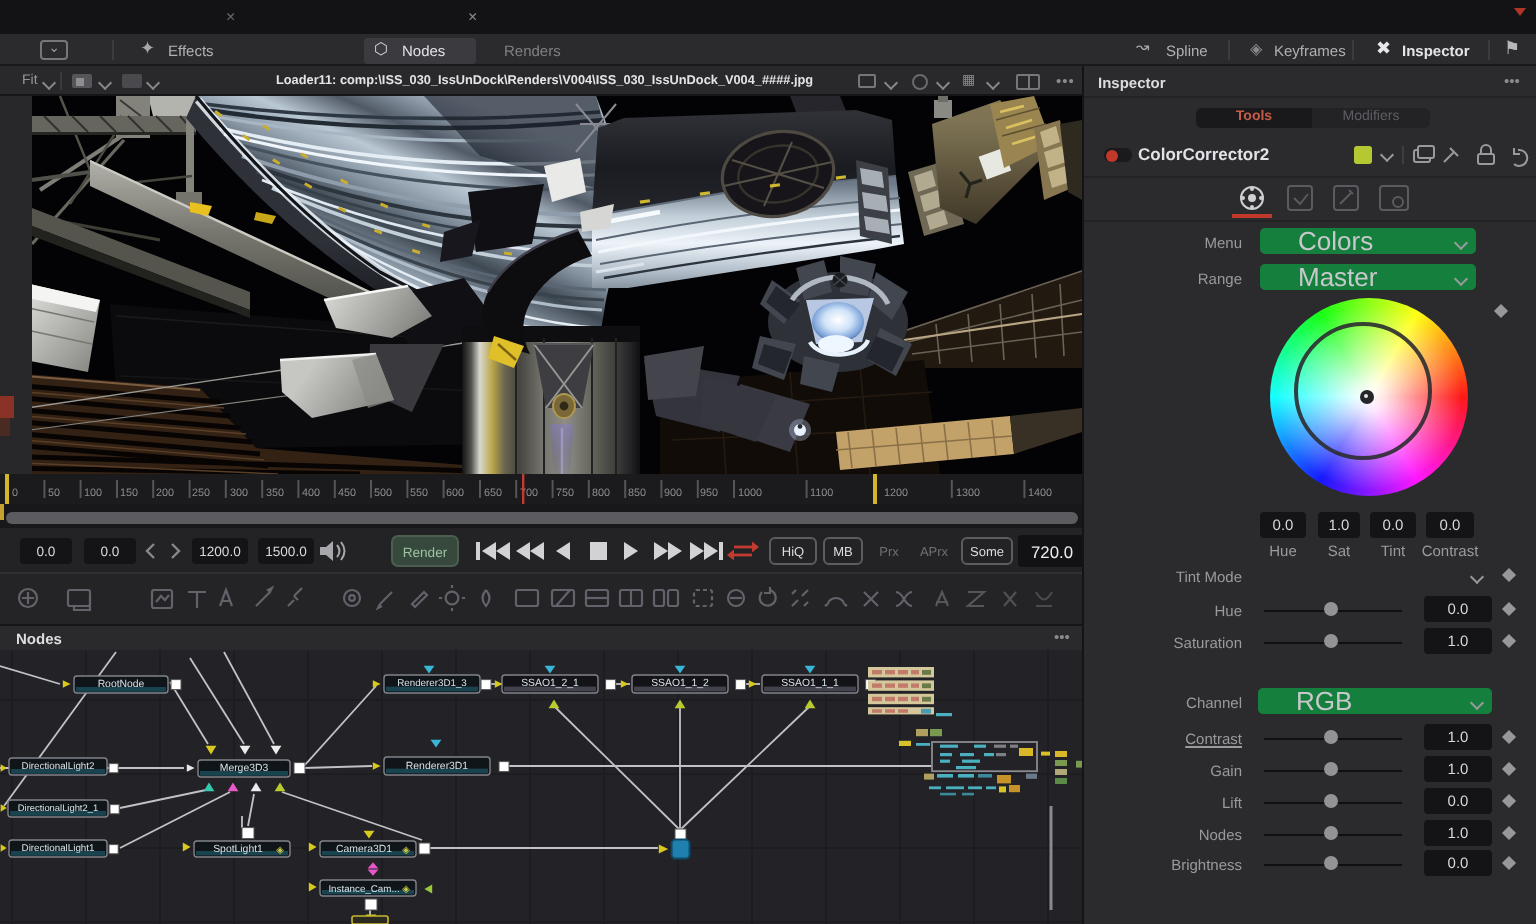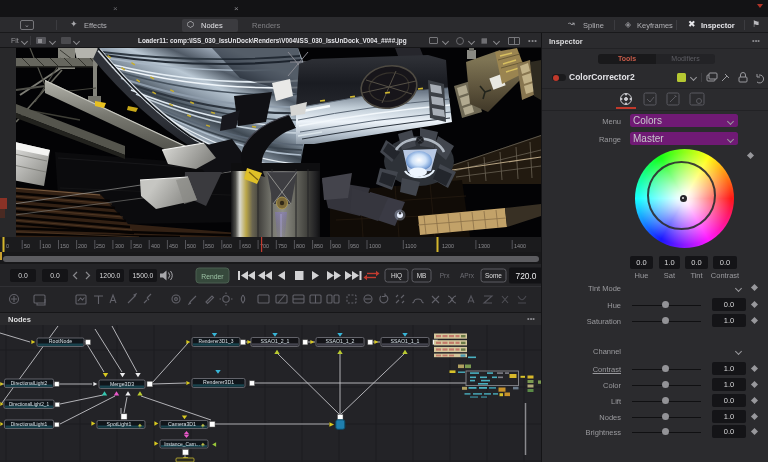--- a/index.html
+++ b/index.html
@@ -1,20 +1,20 @@
 <!DOCTYPE html>
 <html><head>
 <meta charset="utf-8">
 <style>
   * { margin:0; padding:0; box-sizing:border-box; }
   html,body { width:768px; height:462px; overflow:hidden; background:#151517; font-family:"Liberation Sans", sans-serif; }
   .abs { position:absolute; }
   #stage { position:relative; width:768px; height:462px; background:#101012; }
   .lbl { color:#9a9a9e; font-size:7.5px; }
-  .dd { height:13px; background:#701a75; border-radius:2.5px; color:#c8c8cc; font-size:10px; line-height:13px; padding-left:3px; }
+  .dd { height:13px; background:#15803d; border-radius:2.5px; color:#c8c8cc; font-size:13px; line-height:13px; padding-left:19px; }
   .chev { width:5px; height:5px; border-right:1.2px solid #9a9a9e; border-bottom:1.2px solid #9a9a9e; transform:rotate(45deg); }
   .vb { height:13px; background:#141417; border-radius:2px; color:#d8d8da; font-size:7.5px; line-height:13px; text-align:center; }
   .track { width:69px; height:1.5px; background:#101012; }
   .knob { width:7px; height:7px; background:#939397; border-radius:50%; }
   .diam { width:5px; height:5px; background:#98989c; transform:rotate(45deg); }
 </style>
 </head>
 <body>
 <div id="stage">
 
@@ -970,29 +970,30 @@
     <div class="abs vb" style="left:170px;top:265px;width:34px;">0.0</div>
     <div class="abs diam" style="left:210px;top:268.5px;"></div>
 
     <div class="abs lbl" style="left:0;top:283.5px;width:79px;text-align:right;">Saturation</div>
     <div class="abs track" style="left:90px;top:287.5px;"></div>
     <div class="abs knob" style="left:120px;top:284px;"></div>
     <div class="abs vb" style="left:170px;top:281px;width:34px;">1.0</div>
     <div class="abs diam" style="left:210px;top:284.5px;"></div>
 
     <div class="abs lbl" style="left:0;top:313.5px;width:79px;text-align:right;">Channel</div>
+    <div class="abs dd" style="left:87px;top:311px;width:117px;">RGB</div>
     <div class="abs chev" style="left:194px;top:316px;"></div>
 
     <div class="abs lbl" style="left:0;top:331.5px;width:79px;text-align:right;text-decoration:underline;">Contrast</div>
     <div class="abs track" style="left:90px;top:335.5px;"></div>
     <div class="abs knob" style="left:120px;top:332px;"></div>
     <div class="abs vb" style="left:170px;top:329px;width:34px;">1.0</div>
     <div class="abs diam" style="left:210px;top:332.5px;"></div>
 
-    <div class="abs lbl" style="left:0;top:347.5px;width:79px;text-align:right;">Color</div>
+    <div class="abs lbl" style="left:0;top:347.5px;width:79px;text-align:right;">Gain</div>
     <div class="abs track" style="left:90px;top:351.5px;"></div>
     <div class="abs knob" style="left:120px;top:348px;"></div>
     <div class="abs vb" style="left:170px;top:345px;width:34px;">1.0</div>
     <div class="abs diam" style="left:210px;top:348.5px;"></div>
 
     <div class="abs lbl" style="left:0;top:363.5px;width:79px;text-align:right;">Lift</div>
     <div class="abs track" style="left:90px;top:367.5px;"></div>
     <div class="abs knob" style="left:120px;top:364px;"></div>
     <div class="abs vb" style="left:170px;top:361px;width:34px;">0.0</div>
     <div class="abs diam" style="left:210px;top:364.5px;"></div>

